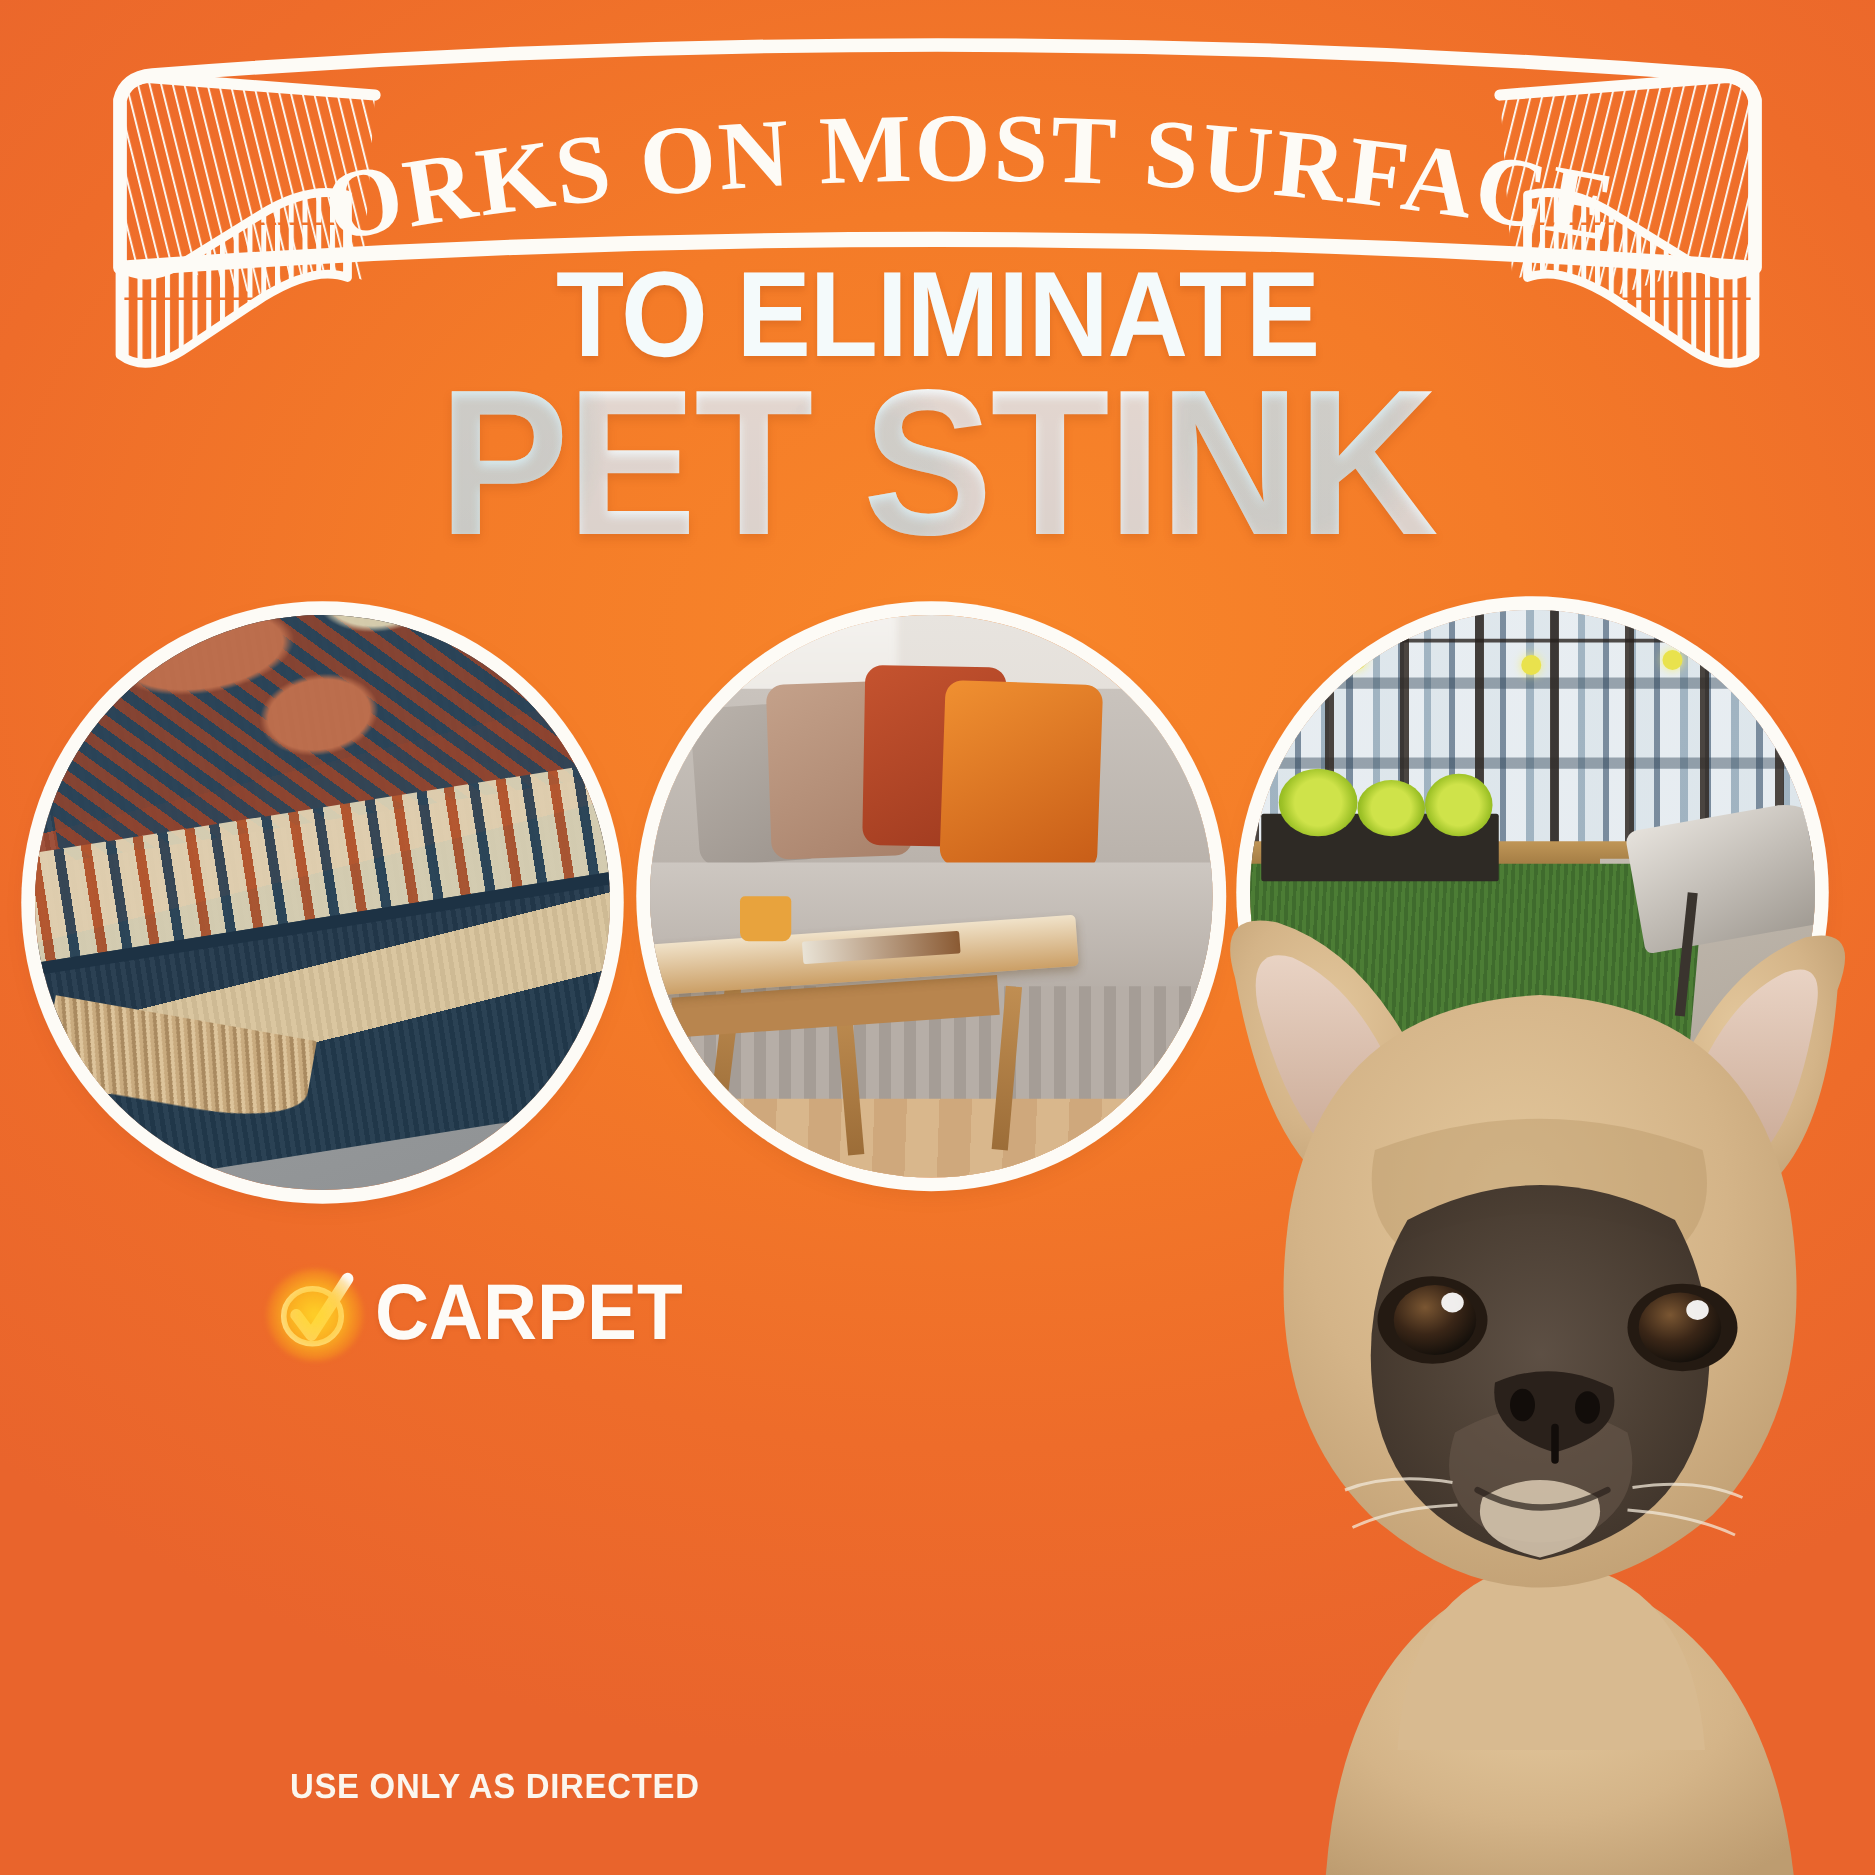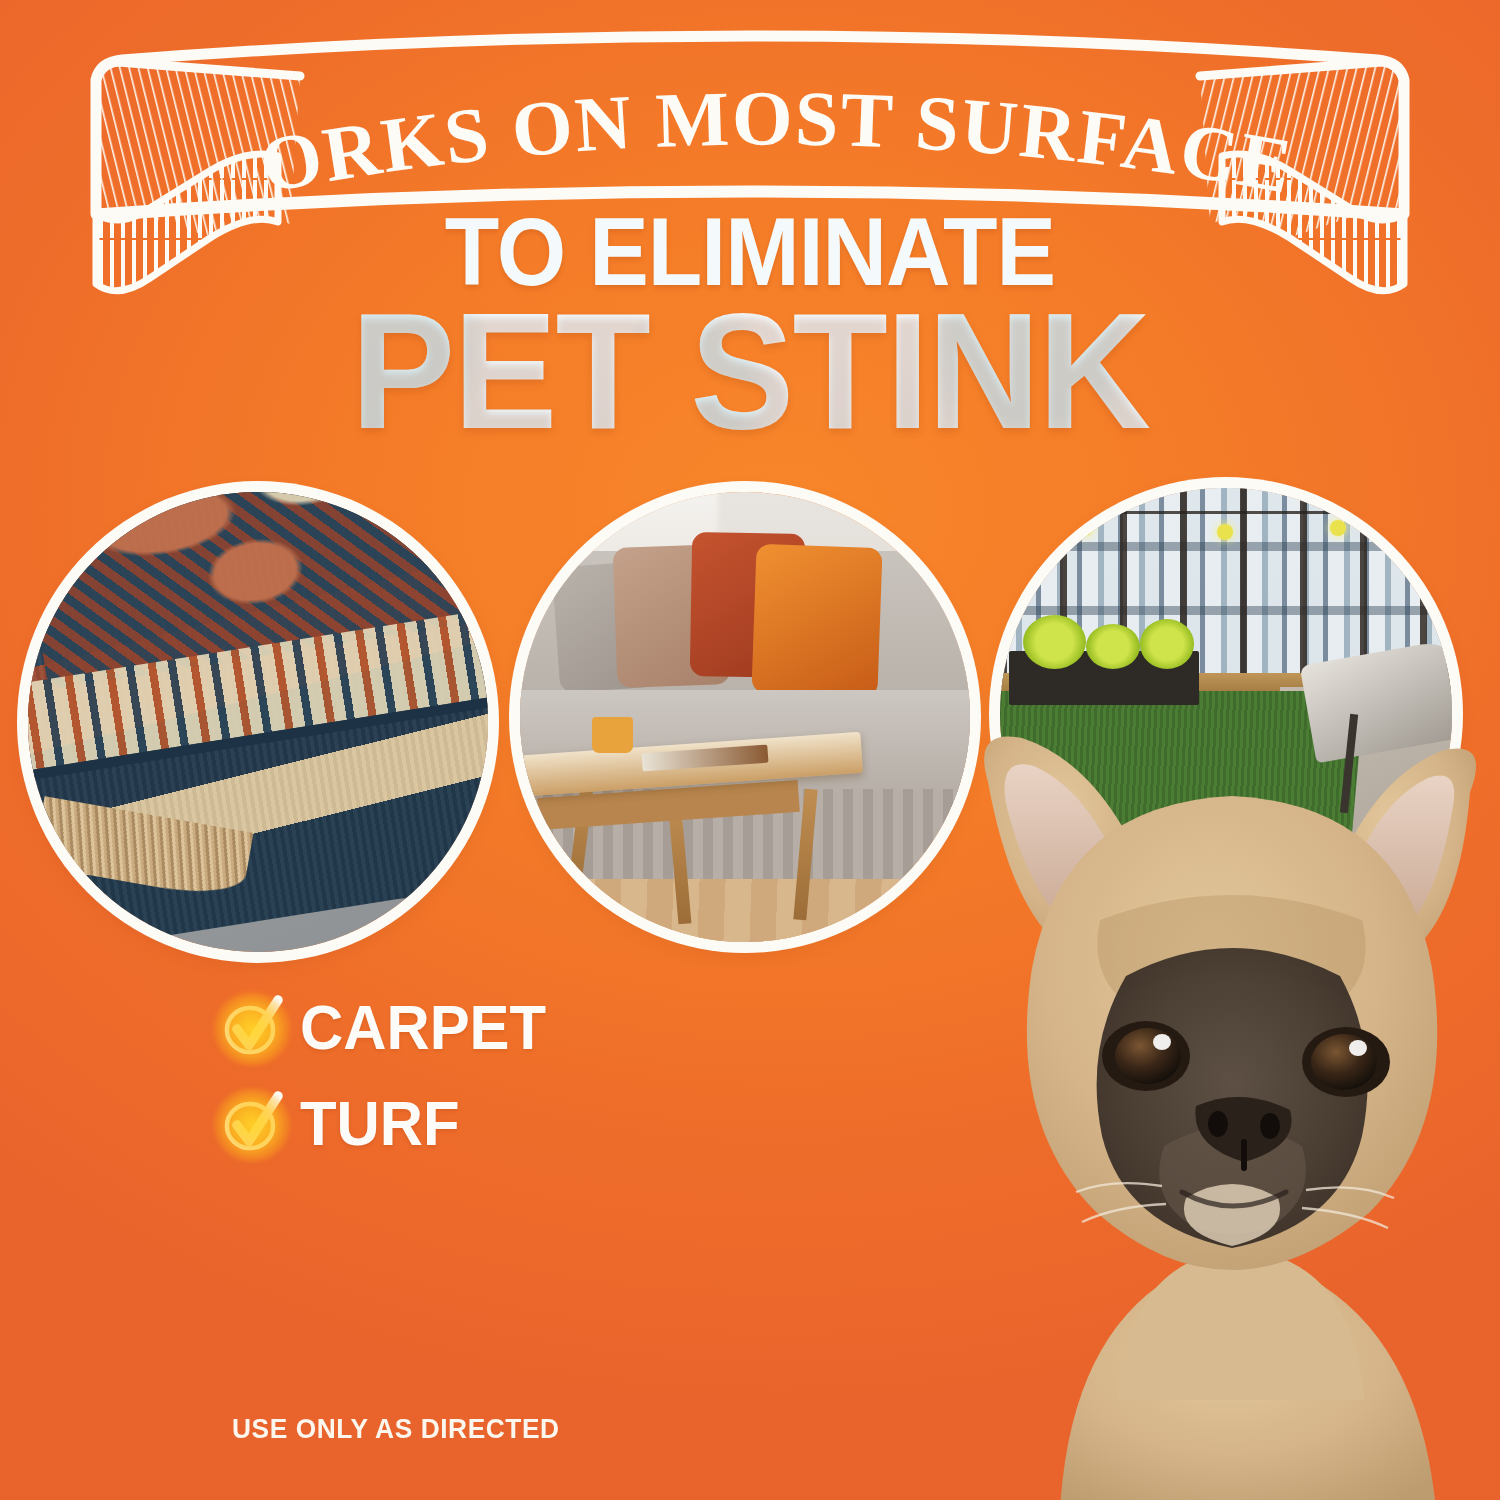--- a/index.html
+++ b/index.html
@@ -136,21 +136,21 @@
   .tp1{left:5%;top:28%;width:14%;height:12%;}
   .tp2{left:19%;top:30%;width:12%;height:10%;}
   .tp3{left:31%;top:29%;width:12%;height:11%;}
   .tf-wire{position:absolute;left:10%;right:6%;top:5%;height:3px;background:rgba(40,34,30,.8);border-radius:2px;}
   .tf-bulb{position:absolute;width:16px;height:16px;border-radius:50%;background:#e9e24d;box-shadow:0 0 8px #f6f17a;}
   .tf-chair{position:absolute;right:-4%;top:36%;width:36%;height:22%;background:linear-gradient(160deg,#e6e2dc,#9d978f);transform:rotate(-10deg);border-radius:10px 40px 6px 6px;}
   .tf-chairleg{position:absolute;right:22%;top:50%;width:8px;height:22%;background:#3a342e;transform:rotate(6deg);}
 
   
   #checklist{position:absolute;left:0;top:996px;width:1500px;}
-  .row{position:relative;height:96px;}
+  .row{position:relative;height:96px;margin-top:23px;}
   .item{position:absolute;display:flex;align-items:center;gap:18px;white-space:nowrap;}
   .check{position:relative;width:60px;height:60px;flex:0 0 60px;}
   .check svg{display:block;width:60px;height:60px;overflow:visible;}
   .glow{
     position:absolute;left:-9px;top:-6px;width:78px;height:74px;border-radius:50%;
     background:radial-gradient(circle, rgba(255,214,40,.95) 0%, rgba(255,196,30,.75) 40%, rgba(255,176,20,.30) 66%, rgba(255,170,20,0) 78%);
     filter:blur(2px);
   }
   .label{
     font-family:"Liberation Sans Narrow","Liberation Sans",sans-serif;
@@ -301,30 +301,20 @@
             <path d="M15,31 L27,47 L56,2" fill="none" stroke="#FDFBF7" stroke-width="9.5" stroke-linecap="round" stroke-linejoin="round"></path>
           </svg>
         </span>
         <span class="label">CARPET</span>
       </div>
     </div>
 
 
 
     <div class="row">
-      <div class="item" style="left:222px">
-        <span class="check">
-          <span class="glow"></span>
-          <svg viewBox="0 0 60 60">
-            <ellipse cx="28" cy="32" rx="23" ry="22" fill="none" stroke="#FDFBF7" stroke-width="4.5"></ellipse>
-            <path d="M15,31 L27,47 L56,2" fill="none" stroke="#FDFBF7" stroke-width="9.5" stroke-linecap="round" stroke-linejoin="round"></path>
-          </svg>
-        </span>
-        <span class="label">TURF</span>
-      </div>
     </div>
 
   </div>
 
   <div id="fineprint">USE ONLY AS DIRECTED</div>
 
   <div id="dog">
     <svg viewBox="0 0 560 810" xmlns="http://www.w3.org/2000/svg">
       <defs>
         <radialGradient id="furG" cx="45%" cy="35%" r="75%">

